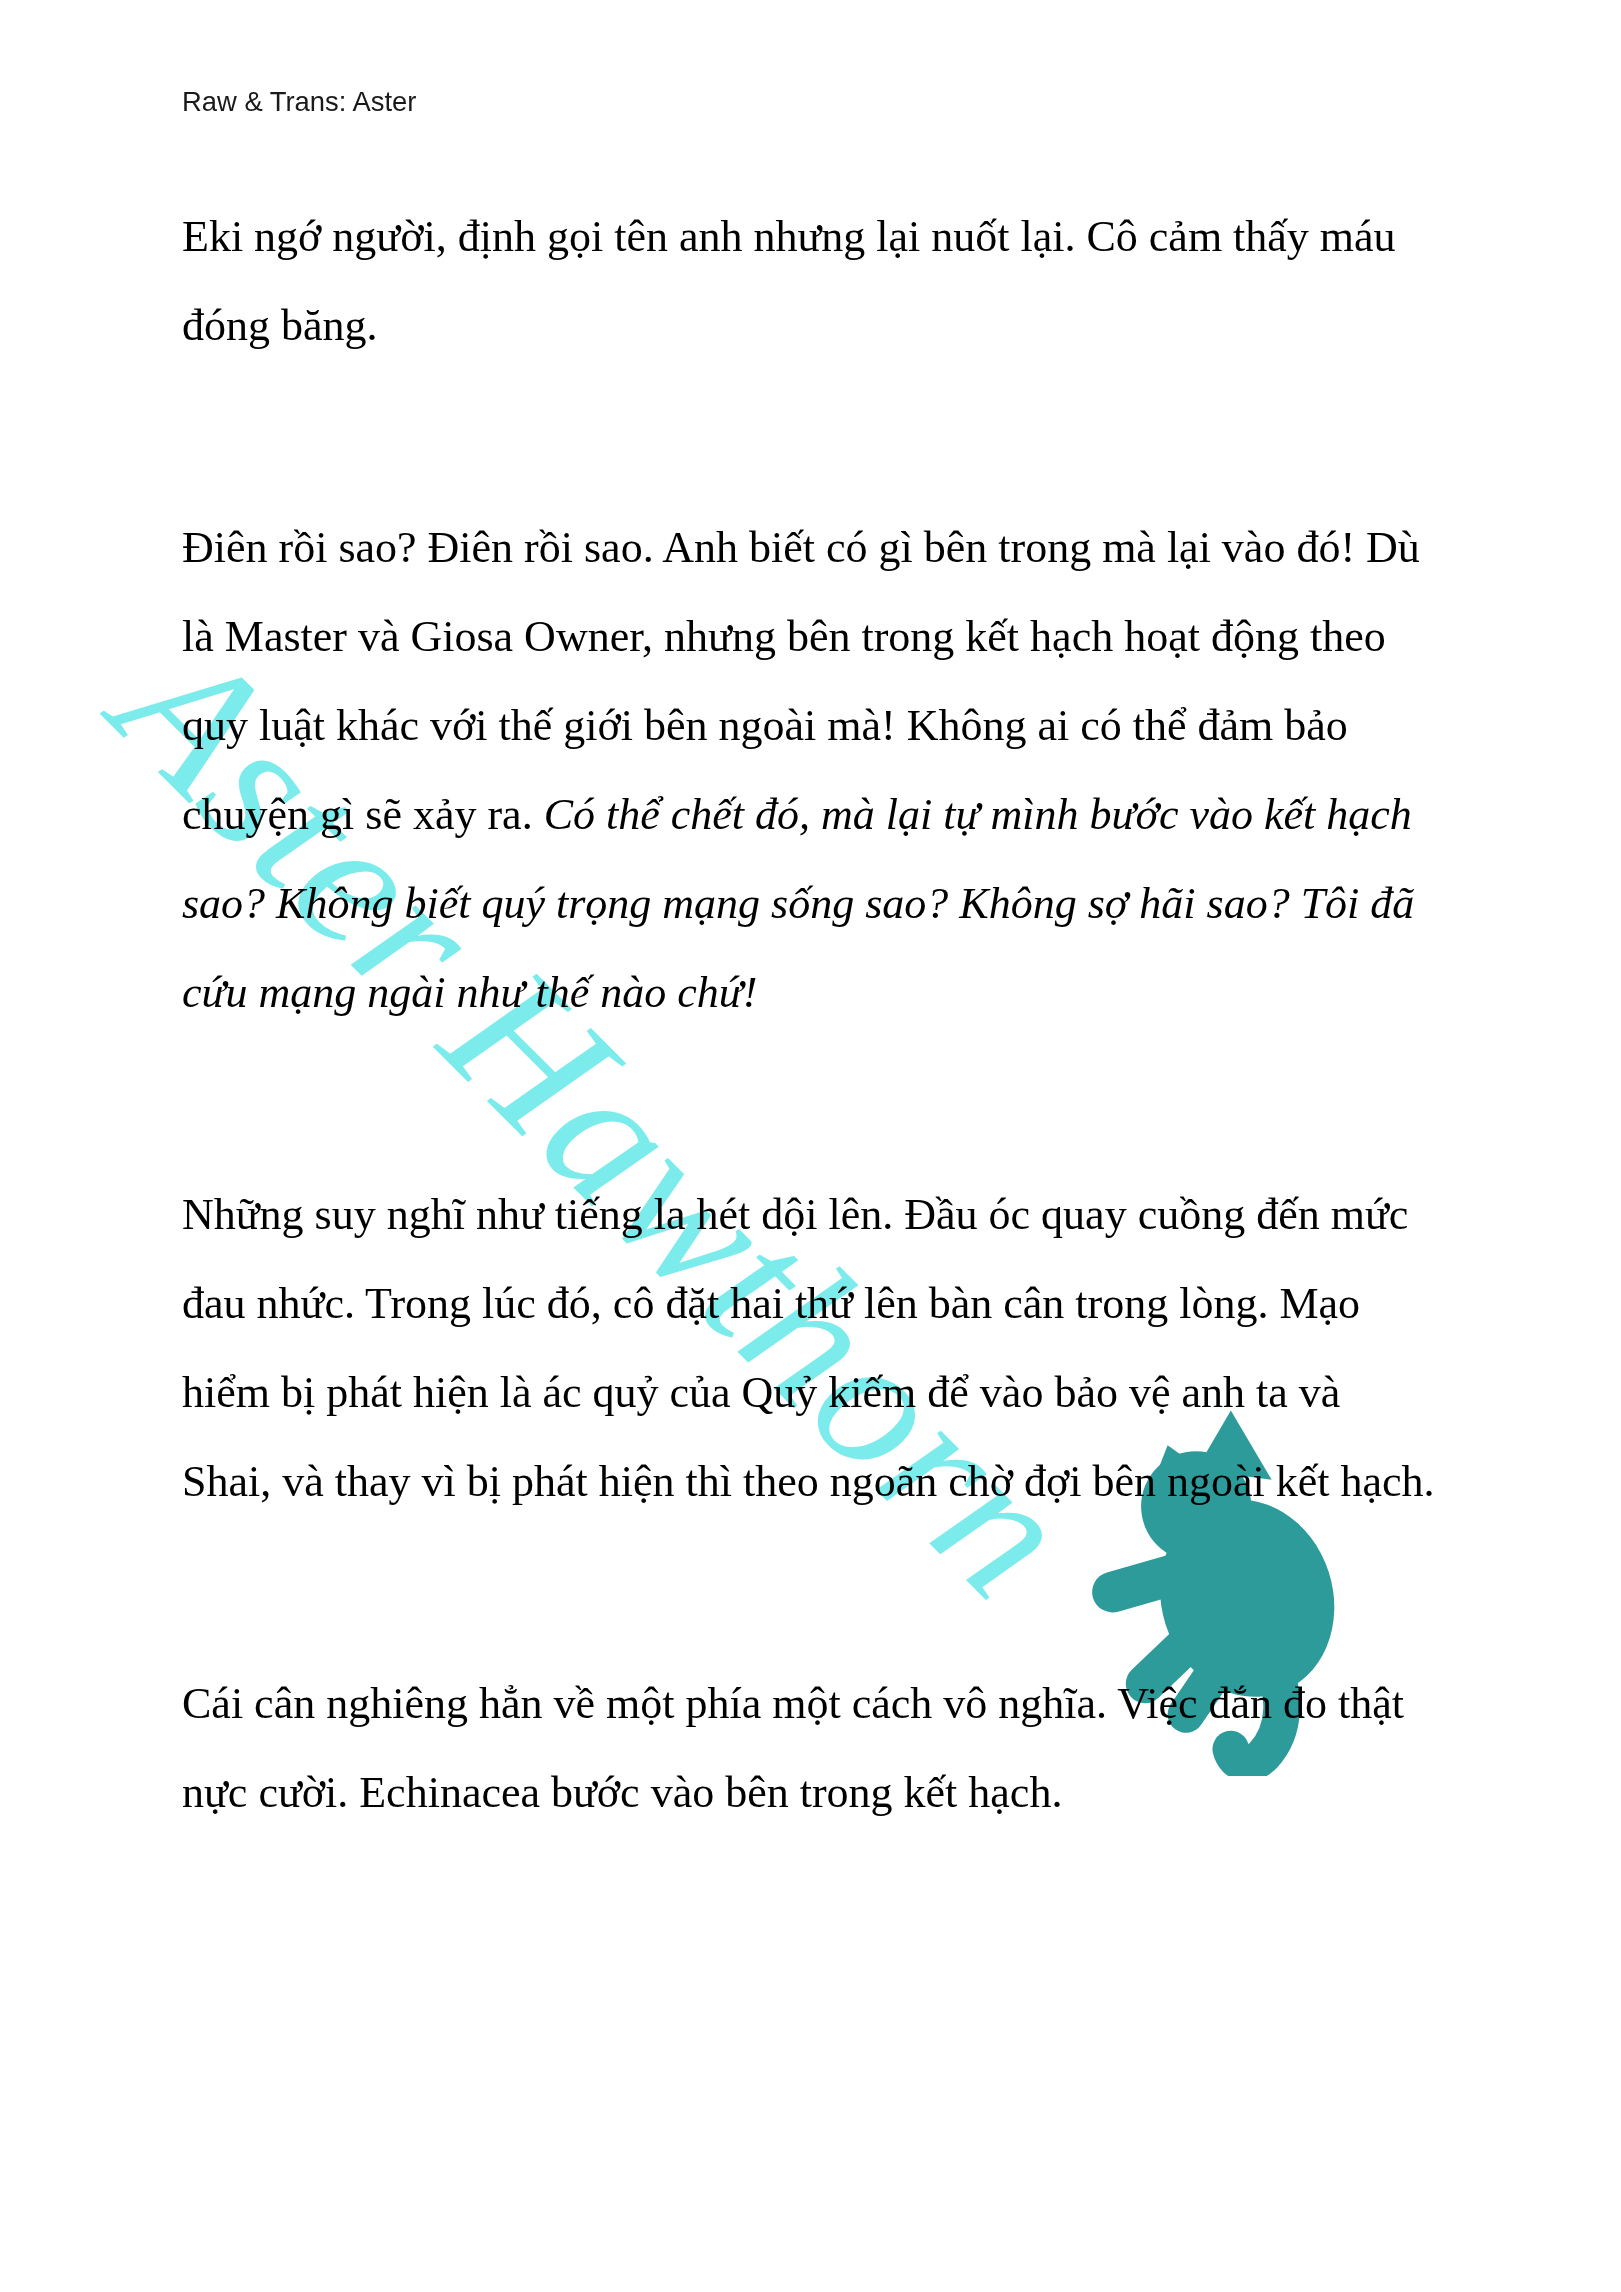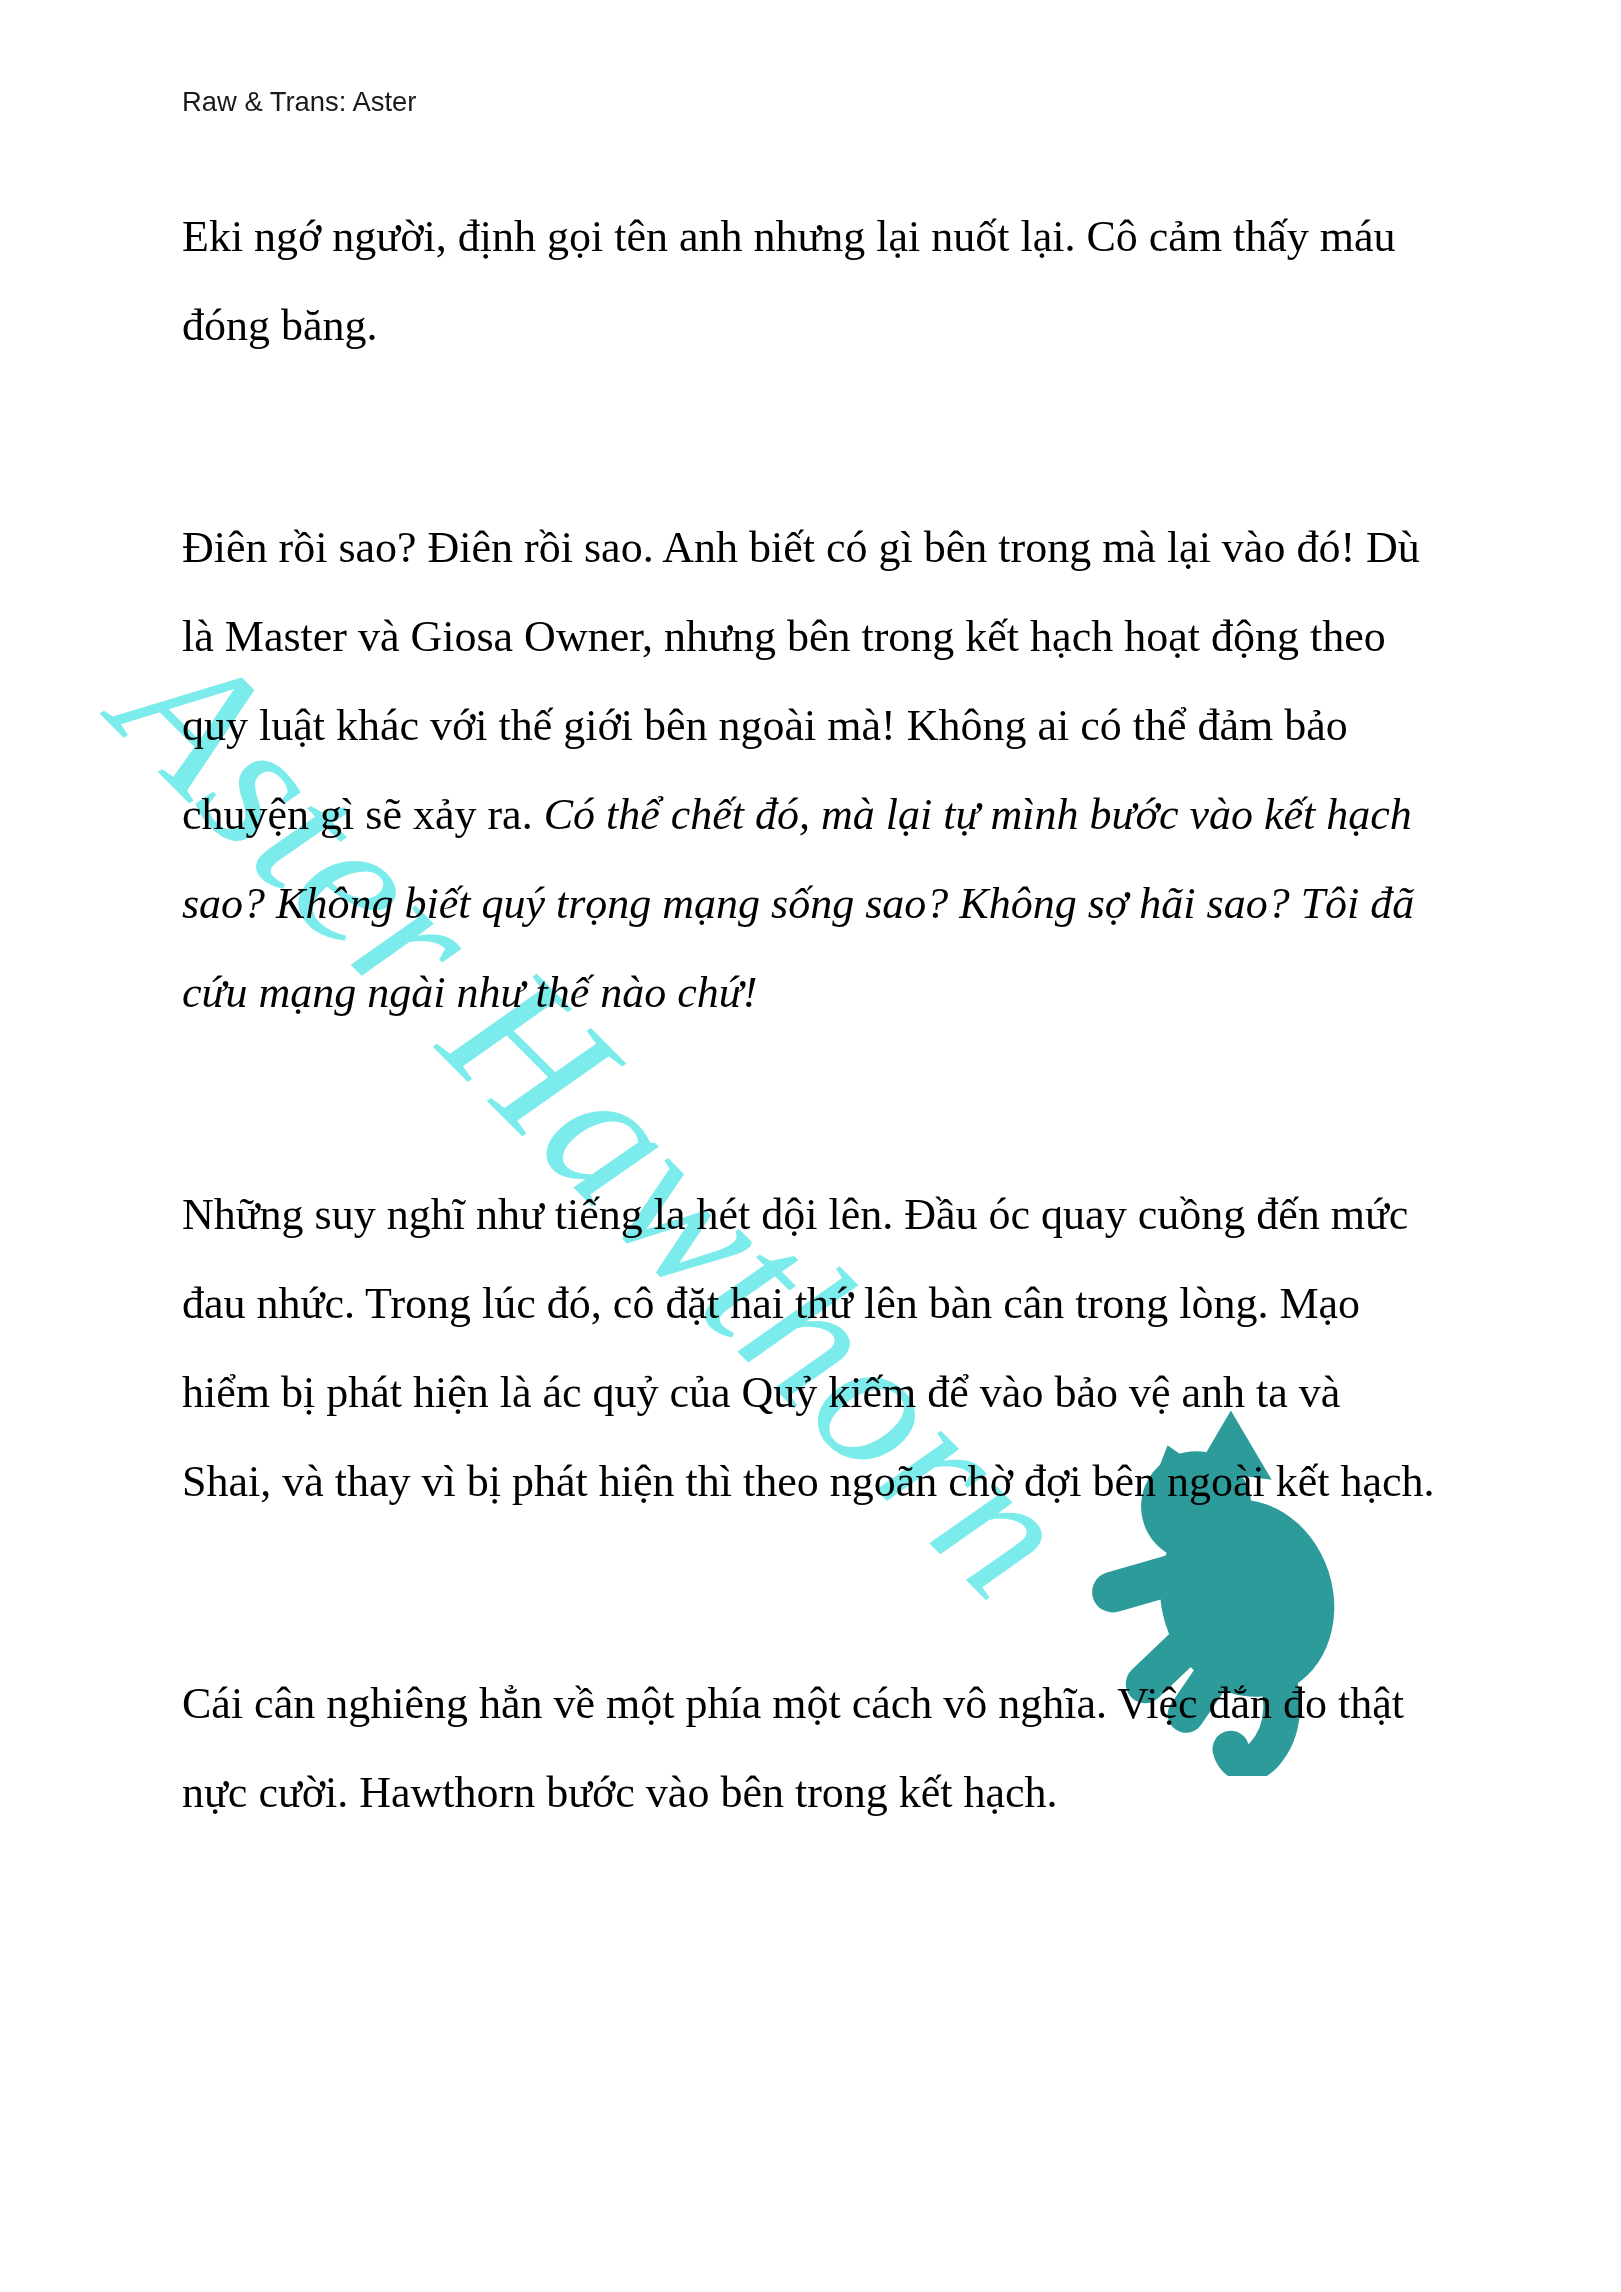--- a/index.html
+++ b/index.html
@@ -87,17 +87,17 @@
       <line x1="128" y1="258" x2="98" y2="302" stroke="#2e9b9b" stroke-width="36" stroke-linecap="round"></line>
 
       <path d="M178,238 C198,282 196,318 174,342 C162,354 146,352 142,336" fill="none" stroke="#2e9b9b" stroke-width="36" stroke-linecap="round"></path>
     </g>
   </svg>
 
   <div class="body-text" id="body-text">
       <p><span class="run-normal">Eki ngớ người, định gọi tên anh nhưng lại nuốt lại. Cô cảm thấy máu đóng băng.</span></p>
       <p><span class="run-normal">Điên rồi sao? Điên rồi sao. Anh biết có gì bên trong mà lại vào đó! Dù là Master và Giosa Owner, nhưng bên trong kết hạch hoạt động theo quy luật khác với thế giới bên ngoài mà! Không ai có thể đảm bảo chuyện gì sẽ xảy ra. </span><span class="run-italic">Có thể chết đó, mà lại tự mình bước vào kết hạch sao? Không biết quý trọng mạng sống sao? Không sợ hãi sao? Tôi đã cứu mạng ngài như thế nào chứ!</span></p>
       <p><span class="run-normal">Những suy nghĩ như tiếng la hét dội lên. Đầu óc quay cuồng đến mức đau nhức. Trong lúc đó, cô đặt hai thứ lên bàn cân trong lòng. Mạo hiểm bị phát hiện là ác quỷ của Quỷ kiếm để vào bảo vệ anh ta và Shai, và thay vì bị phát hiện thì theo ngoãn chờ đợi bên ngoài kết hạch.</span></p>
-      <p><span class="run-normal">Cái cân nghiêng hẳn về một phía một cách vô nghĩa. Việc đắn đo thật nực cười. Hawthorn bước vào bên trong kết hạch.</span></p>
+      <p><span class="run-normal">Cái cân nghiêng hẳn về một phía một cách vô nghĩa. Việc đắn đo thật nực cười. Echinacea bước vào bên trong kết hạch.</span></p>
     </div>
 
 </div>
 
 
 </body></html>

